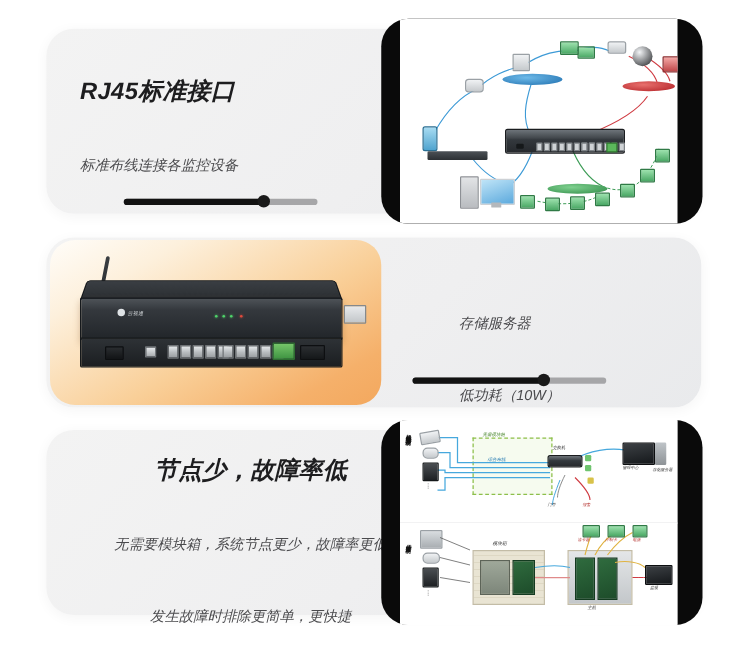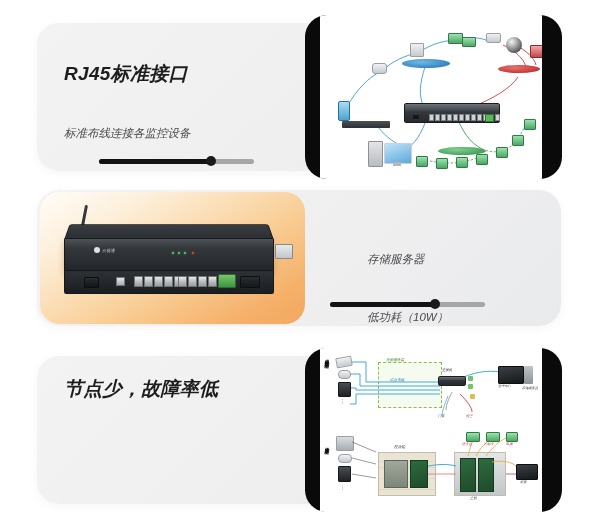--- a/index.html
+++ b/index.html
@@ -26,21 +26,21 @@
     position: absolute;
     border-radius: 22px;
     background: linear-gradient(135deg, #f3f3f3 0%, #efeff0 55%, #e9eaec 100%);
     box-shadow: 0 2px 10px rgba(0,0,0,0.045);
     overflow: visible;
     font-style: italic;
   }
 
   .card-1 { left: 37px; top: 23px;  width: 524px; height: 148px; }
   .card-2 { left: 37px; top: 190px; width: 524px; height: 136px; }
-  .card-3 { left: 37px; top: 356px; width: 524px; height: 148px; }
+  .card-3 { left: 37px; top: 344px; width: 524px; height: 148px; text-align: center; }
 
   
   .text-col {
     position: absolute;
     top: 0;
     height: 100%;
     box-sizing: border-box;
   }
   .card-1 .text-col { left: 0;     width: 300px; padding: 40px 0 0 27px; }
   .card-2 .text-col { left: 286px; width: 238px; padding: 22px 0 0 44px; }
@@ -516,20 +516,24 @@
   <div class="slider" style="left:330px; top:299px; width:155px;">
     <div class="slider-track"></div>
     <div class="slider-fill" style="width:68%;"></div>
     <div class="slider-knob" style="left:68%;"></div>
   </div>
 
   <div class="card card-3">
 
     <div class="text-col">
       <h2 class="card-title">节点少，故障率低</h2>
+      <p class="card-desc">
+        <span class="desc-line">无需要模块箱，系统节点更少，故障率更低</span>
+        <span class="desc-line">发生故障时排除更简单，更快捷</span>
+      </p>
     </div>
 
     <div class="media-dark">
       <div class="media-inner">
 
         <div class="split-top">
           <div class="vlabel" style="left:4px; top:8px;">机楼端的入式监控系统</div>
           <div class="dash-box" style="left:58px; top:14px; width:62px; height:44px;"></div>
           <svg class="wires" viewBox="0 0 222 82" preserveAspectRatio="none">
             <path d="M30,14 L46,14 L46,34 L120,34" stroke="#46a8dd" stroke-width="1" fill="none"></path>

